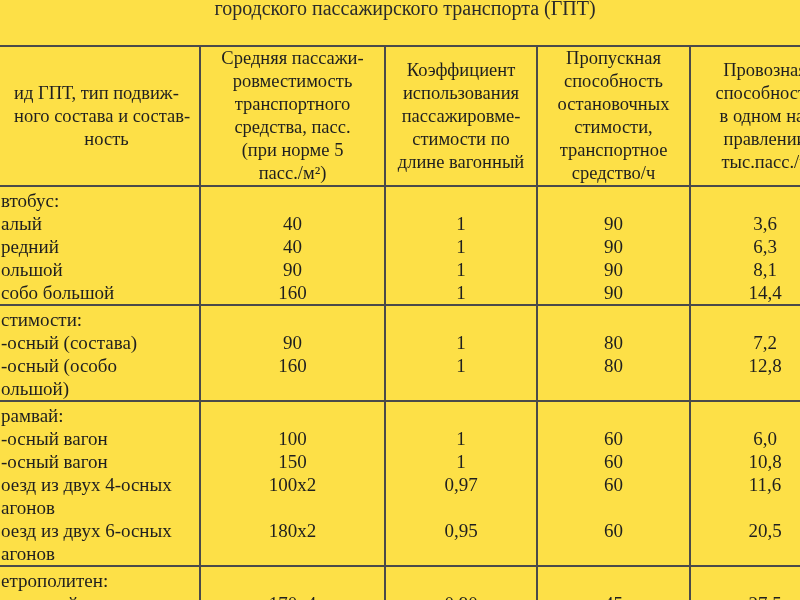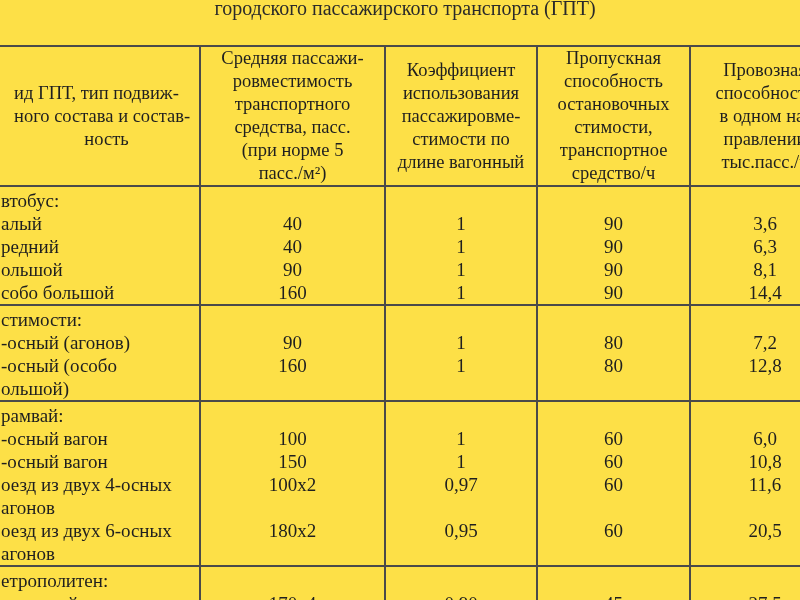--- a/index.html
+++ b/index.html
@@ -137,21 +137,21 @@
             <span class="line"></span>
             <span class="line">3,6</span>
             <span class="line">6,3</span>
             <span class="line">8,1</span>
             <span class="line">14,4</span>
           </td>
         </tr>
         <tr>
           <td class="c0">
             <span class="line">стимости:</span>
-            <span class="line">-осный (агонов)</span>
+            <span class="line">-осный (состава)</span>
             <span class="line">-осный (особо</span>
             <span class="line">ольшой)</span>
           </td>
           <td class="c1">
             <span class="line"></span>
             <span class="line">90</span>
             <span class="line">160</span>
             <span class="line"></span>
           </td>
           <td class="c2">

